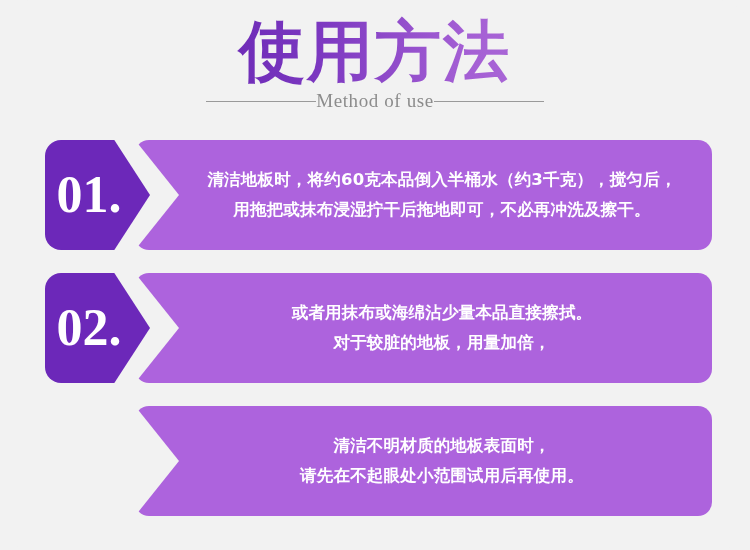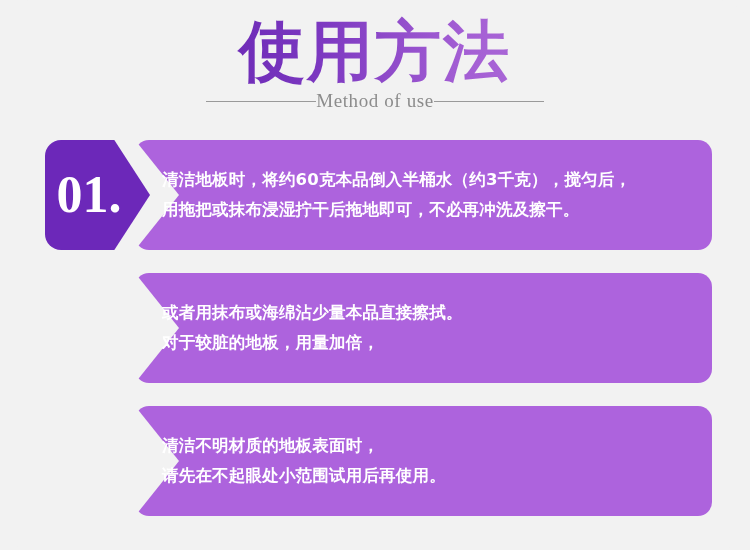--- a/index.html
+++ b/index.html
@@ -149,20 +149,21 @@
     box-sizing: border-box;
   }
   .card-line {
     color: #ffffff;
     font-family: "DejaVu Sans", "Liberation Sans", sans-serif;
     font-weight: bold;
     font-size: 16.5px;
     line-height: 30px;
     white-space: nowrap;
     letter-spacing: 0.2px;
+    text-align: center;
   }
 </style>
 </head>
 <body>
 
 <div class="page">
 
   <div class="header">
     <div class="title">使用方法</div>
     <div class="subtitle-row">
@@ -182,20 +183,25 @@
     </div>
     <div class="card-text">
       <div class="card-line">清洁地板时，将约60克本品倒入半桶水（约3千克），搅匀后，</div>
       <div class="card-line">用拖把或抹布浸湿拧干后拖地即可，不必再冲洗及擦干。</div>
     </div>
   </div>
 
   <div class="card card-2">
     <div class="panel"></div>
     <div class="panel-notch"></div>
+    <div class="badge">
+      <div class="badge-inner">
+        <span class="badge-num">02.</span>
+      </div>
+    </div>
     <div class="card-text">
       <div class="card-line">或者用抹布或海绵沾少量本品直接擦拭。</div>
       <div class="card-line">对于较脏的地板，用量加倍，</div>
     </div>
   </div>
 
   <div class="card card-3">
     <div class="panel"></div>
     <div class="panel-notch"></div>
     <div class="card-text">

